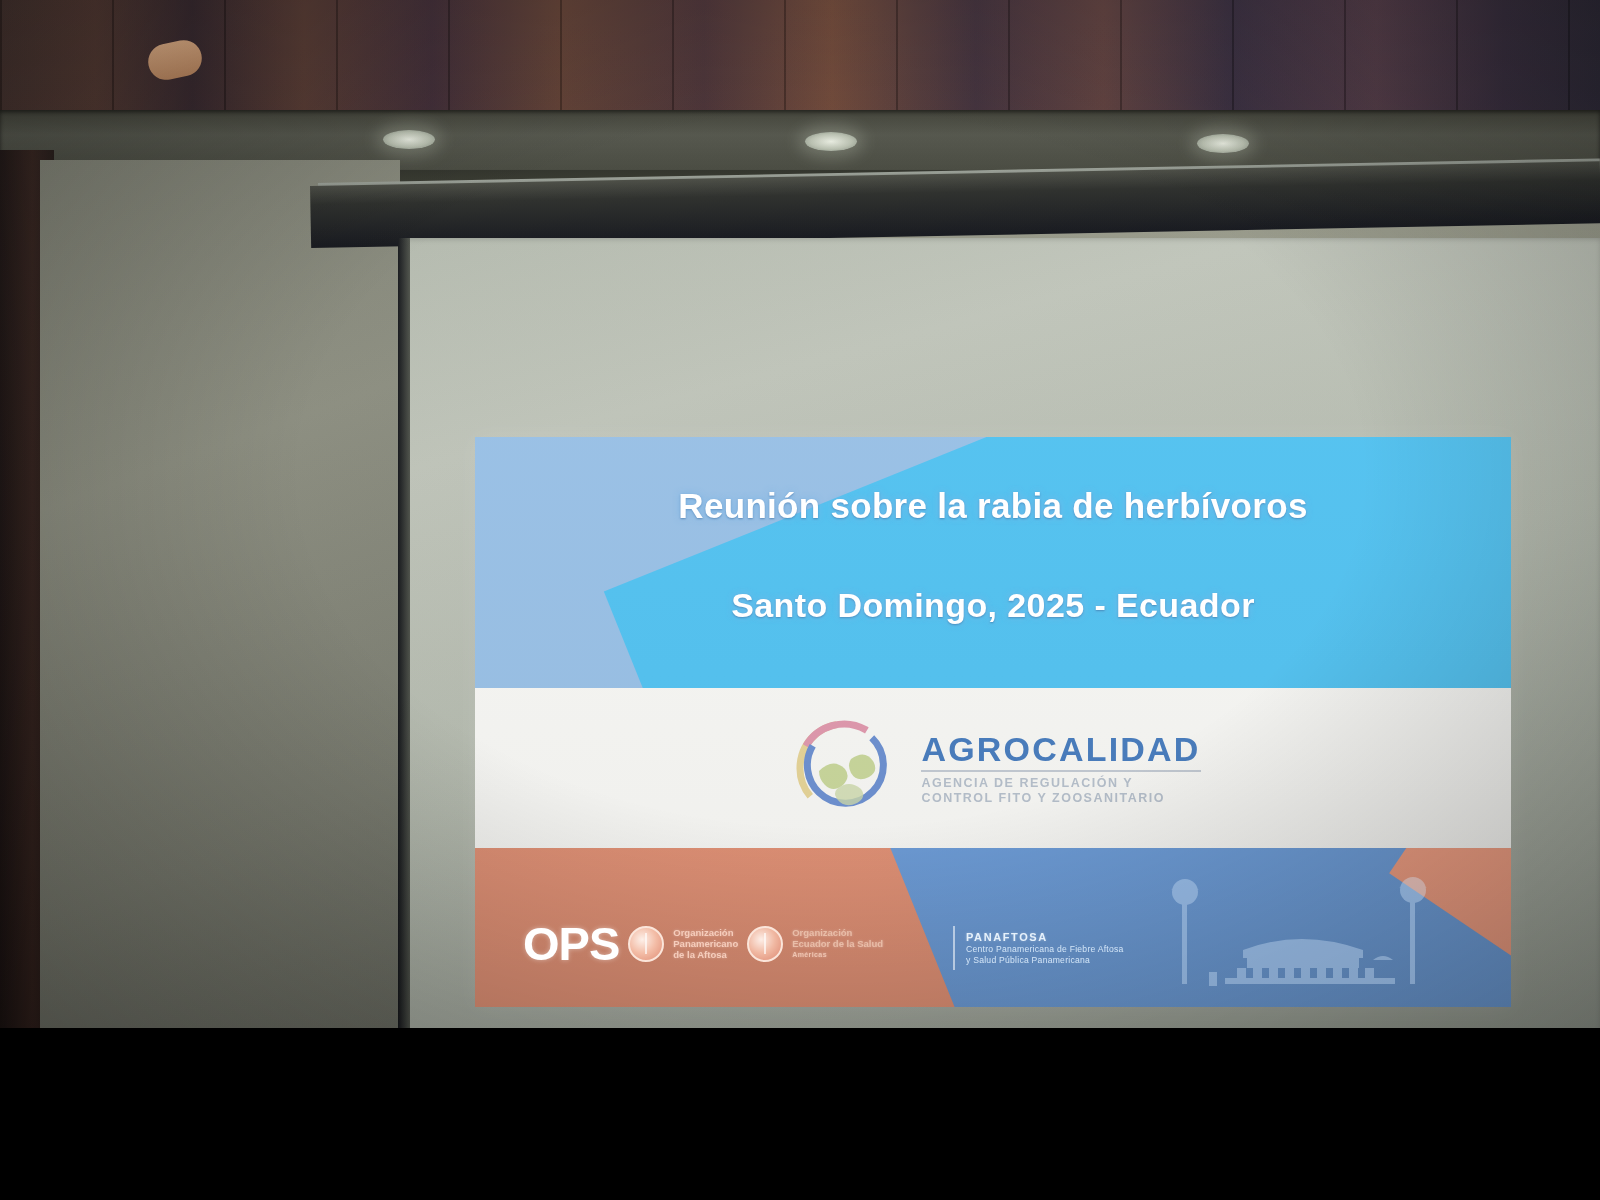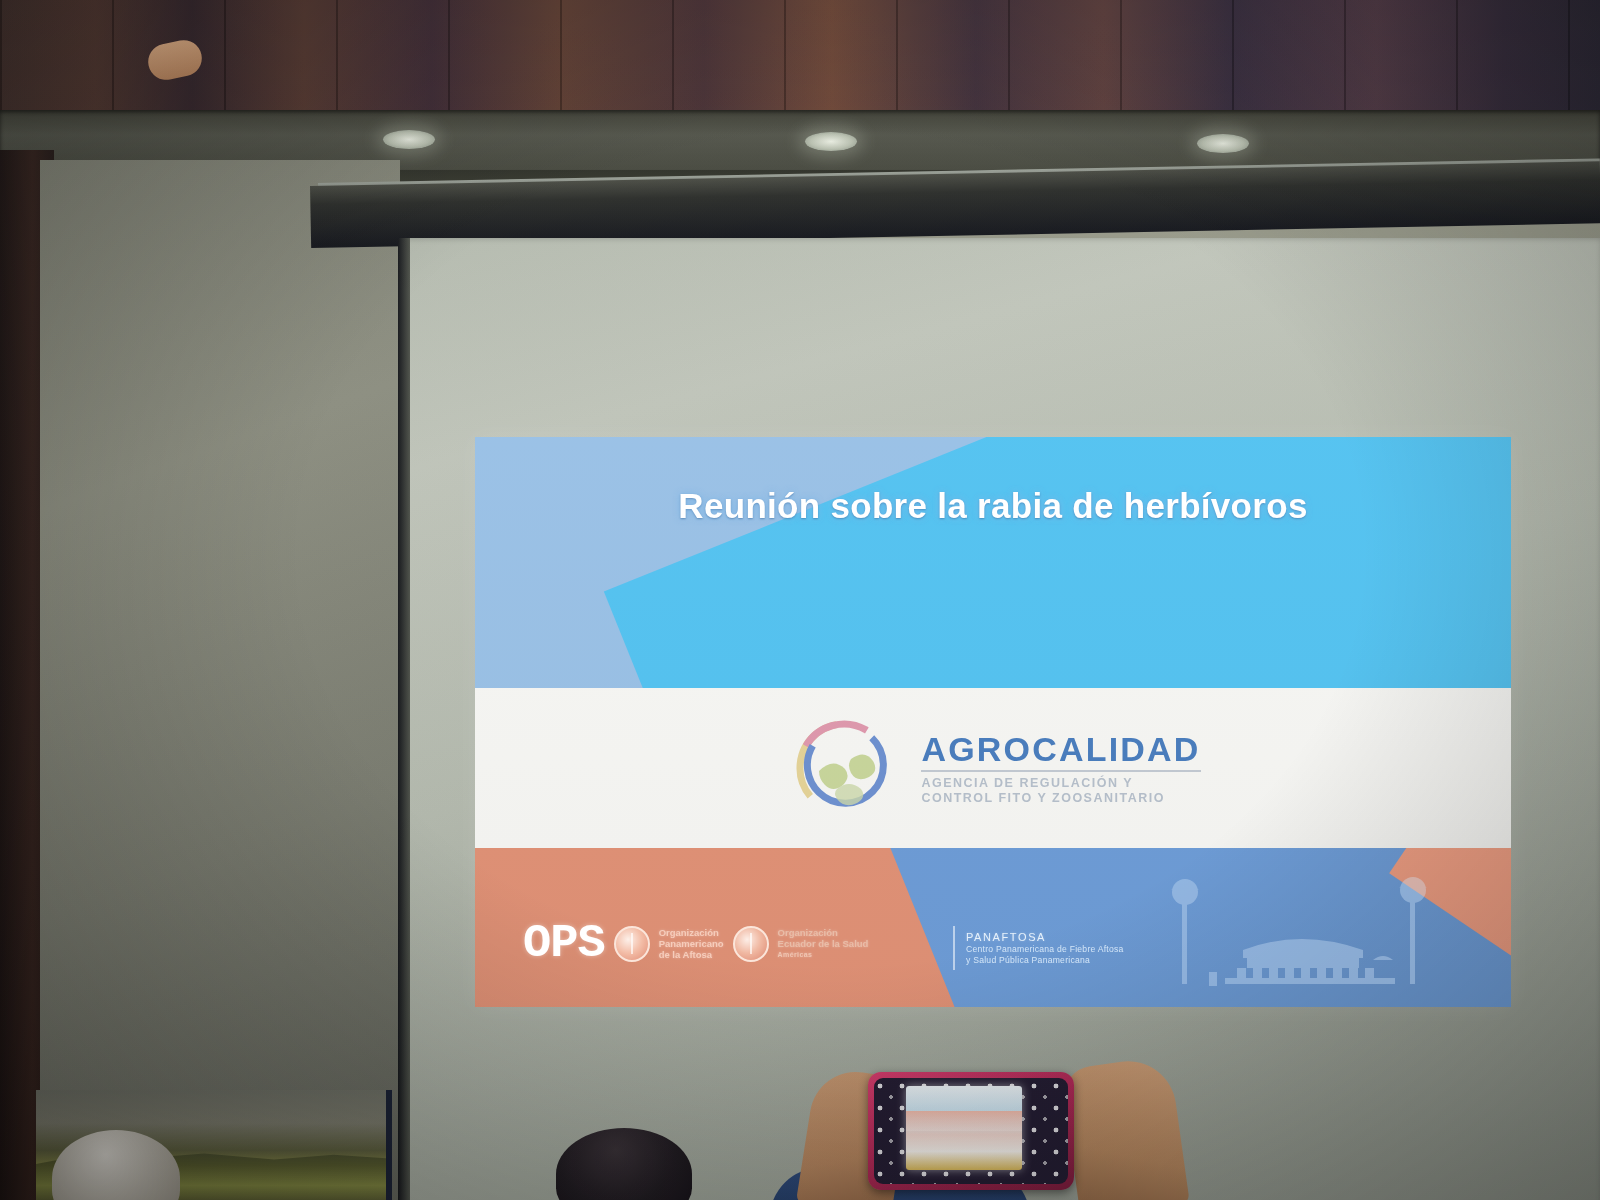--- a/index.html
+++ b/index.html
@@ -1,20 +1,20 @@
 <!DOCTYPE html>
 <html><head>
 <meta charset="utf-8">
 <style>
   html,body{margin:0;padding:0;background:#000;}
   body{font-family:"Liberation Sans",sans-serif;}
 
   #stage{
     position:relative;
-    width:1600px;height:1200px;
+    width:1600px;height:1028px;
     overflow:hidden;
     background:#2a2024;
   }
 
   
   .room{position:absolute;inset:0;}
 
   
   .ceiling-wood{
     position:absolute;left:0;top:0;width:1600px;height:112px;
@@ -169,21 +169,20 @@
   }
 
   .ops-row{
     position:absolute;left:48px;top:72px;display:flex;align-items:center;gap:9px;
     z-index:4;
   }
   .ops-word{
     font-size:47px;font-weight:bold;color:#ffffff;letter-spacing:-1px;
     line-height:47px;
     text-shadow:0 0 5px rgba(255,255,255,.4);
-    font-family:Liberation Mono, monospace;
   }
   .ops-seal{
     width:32px;height:32px;border-radius:50%;
     background:radial-gradient(circle at 38% 36%,#fdf0e9 0%,#f3bda7 48%,#e08c74 100%);
     border:2px solid #fbe5da;flex:0 0 auto;position:relative;
   }
   .ops-seal.who{
     background:radial-gradient(circle at 38% 36%,#fdeee7 0%,#f0b8a2 48%,#dd8770 100%);
   }
   .ops-seal::after{
@@ -197,21 +196,21 @@
   }
   .ops-sm.onwhite{color:#e9bda8;}
   .ops-amer{font-size:7px;color:#f0c5b2;letter-spacing:.4px;}
 
   .panaftosa{
     position:absolute;left:478px;top:78px;display:flex;gap:11px;z-index:4;
   }
   .pan-div{width:2px;height:44px;background:rgba(255,255,255,.55);}
   .pan-txt{display:flex;flex-direction:column;justify-content:center;}
   .pan-name{
-    font-size:11px;font-weight:normal;letter-spacing:1.6px;color:#e6f1fb;
+    font-size:11px;font-weight:bold;letter-spacing:1.6px;color:#e6f1fb;
     line-height:14px;text-shadow:0 0 3px rgba(255,255,255,.3);
   }
   .pan-sub{
     font-size:8.6px;line-height:11px;color:#d4e6f8;letter-spacing:.25px;
   }
 
   
   .skyline{
     position:absolute;right:60px;top:6px;width:300px;height:152px;
     opacity:.42;z-index:2;
@@ -325,20 +324,21 @@
     <div class="screen-dark-edge"></div>
 
     <div class="slide">
 
       <div class="slide-top">
         <div class="cyan-wedge"></div>
         <div class="salmon-curve-top"></div>
 
         <div class="title-block">
           <div class="title-line">Reunión sobre la rabia de herbívoros</div>
+          <div class="subtitle-line">Santo Domingo, 2025 - Ecuador</div>
         </div>
       </div>
 
       <div class="slide-mid">
         <div class="agro-mark">
           <svg viewBox="0 0 118 118" aria-hidden="true">
             <circle cx="59" cy="59" r="44" fill="none" stroke="#e9d79a" stroke-width="7" stroke-dasharray="92 300" transform="rotate(140 59 59)"></circle>
             <circle cx="59" cy="59" r="44" fill="none" stroke="#e39bb0" stroke-width="7" stroke-dasharray="70 300" transform="rotate(210 59 59)"></circle>
             <circle cx="62" cy="58" r="38" fill="none" stroke="#6f93d4" stroke-width="7" stroke-dasharray="170 300" transform="rotate(-46 59 59)"></circle>
             <path d="M34 62 q14 -14 26 -2 q6 8 -2 16 q-10 8 -18 0 q-6 -6 -6 -14 z" fill="#c3d48e" opacity=".85"></path>

